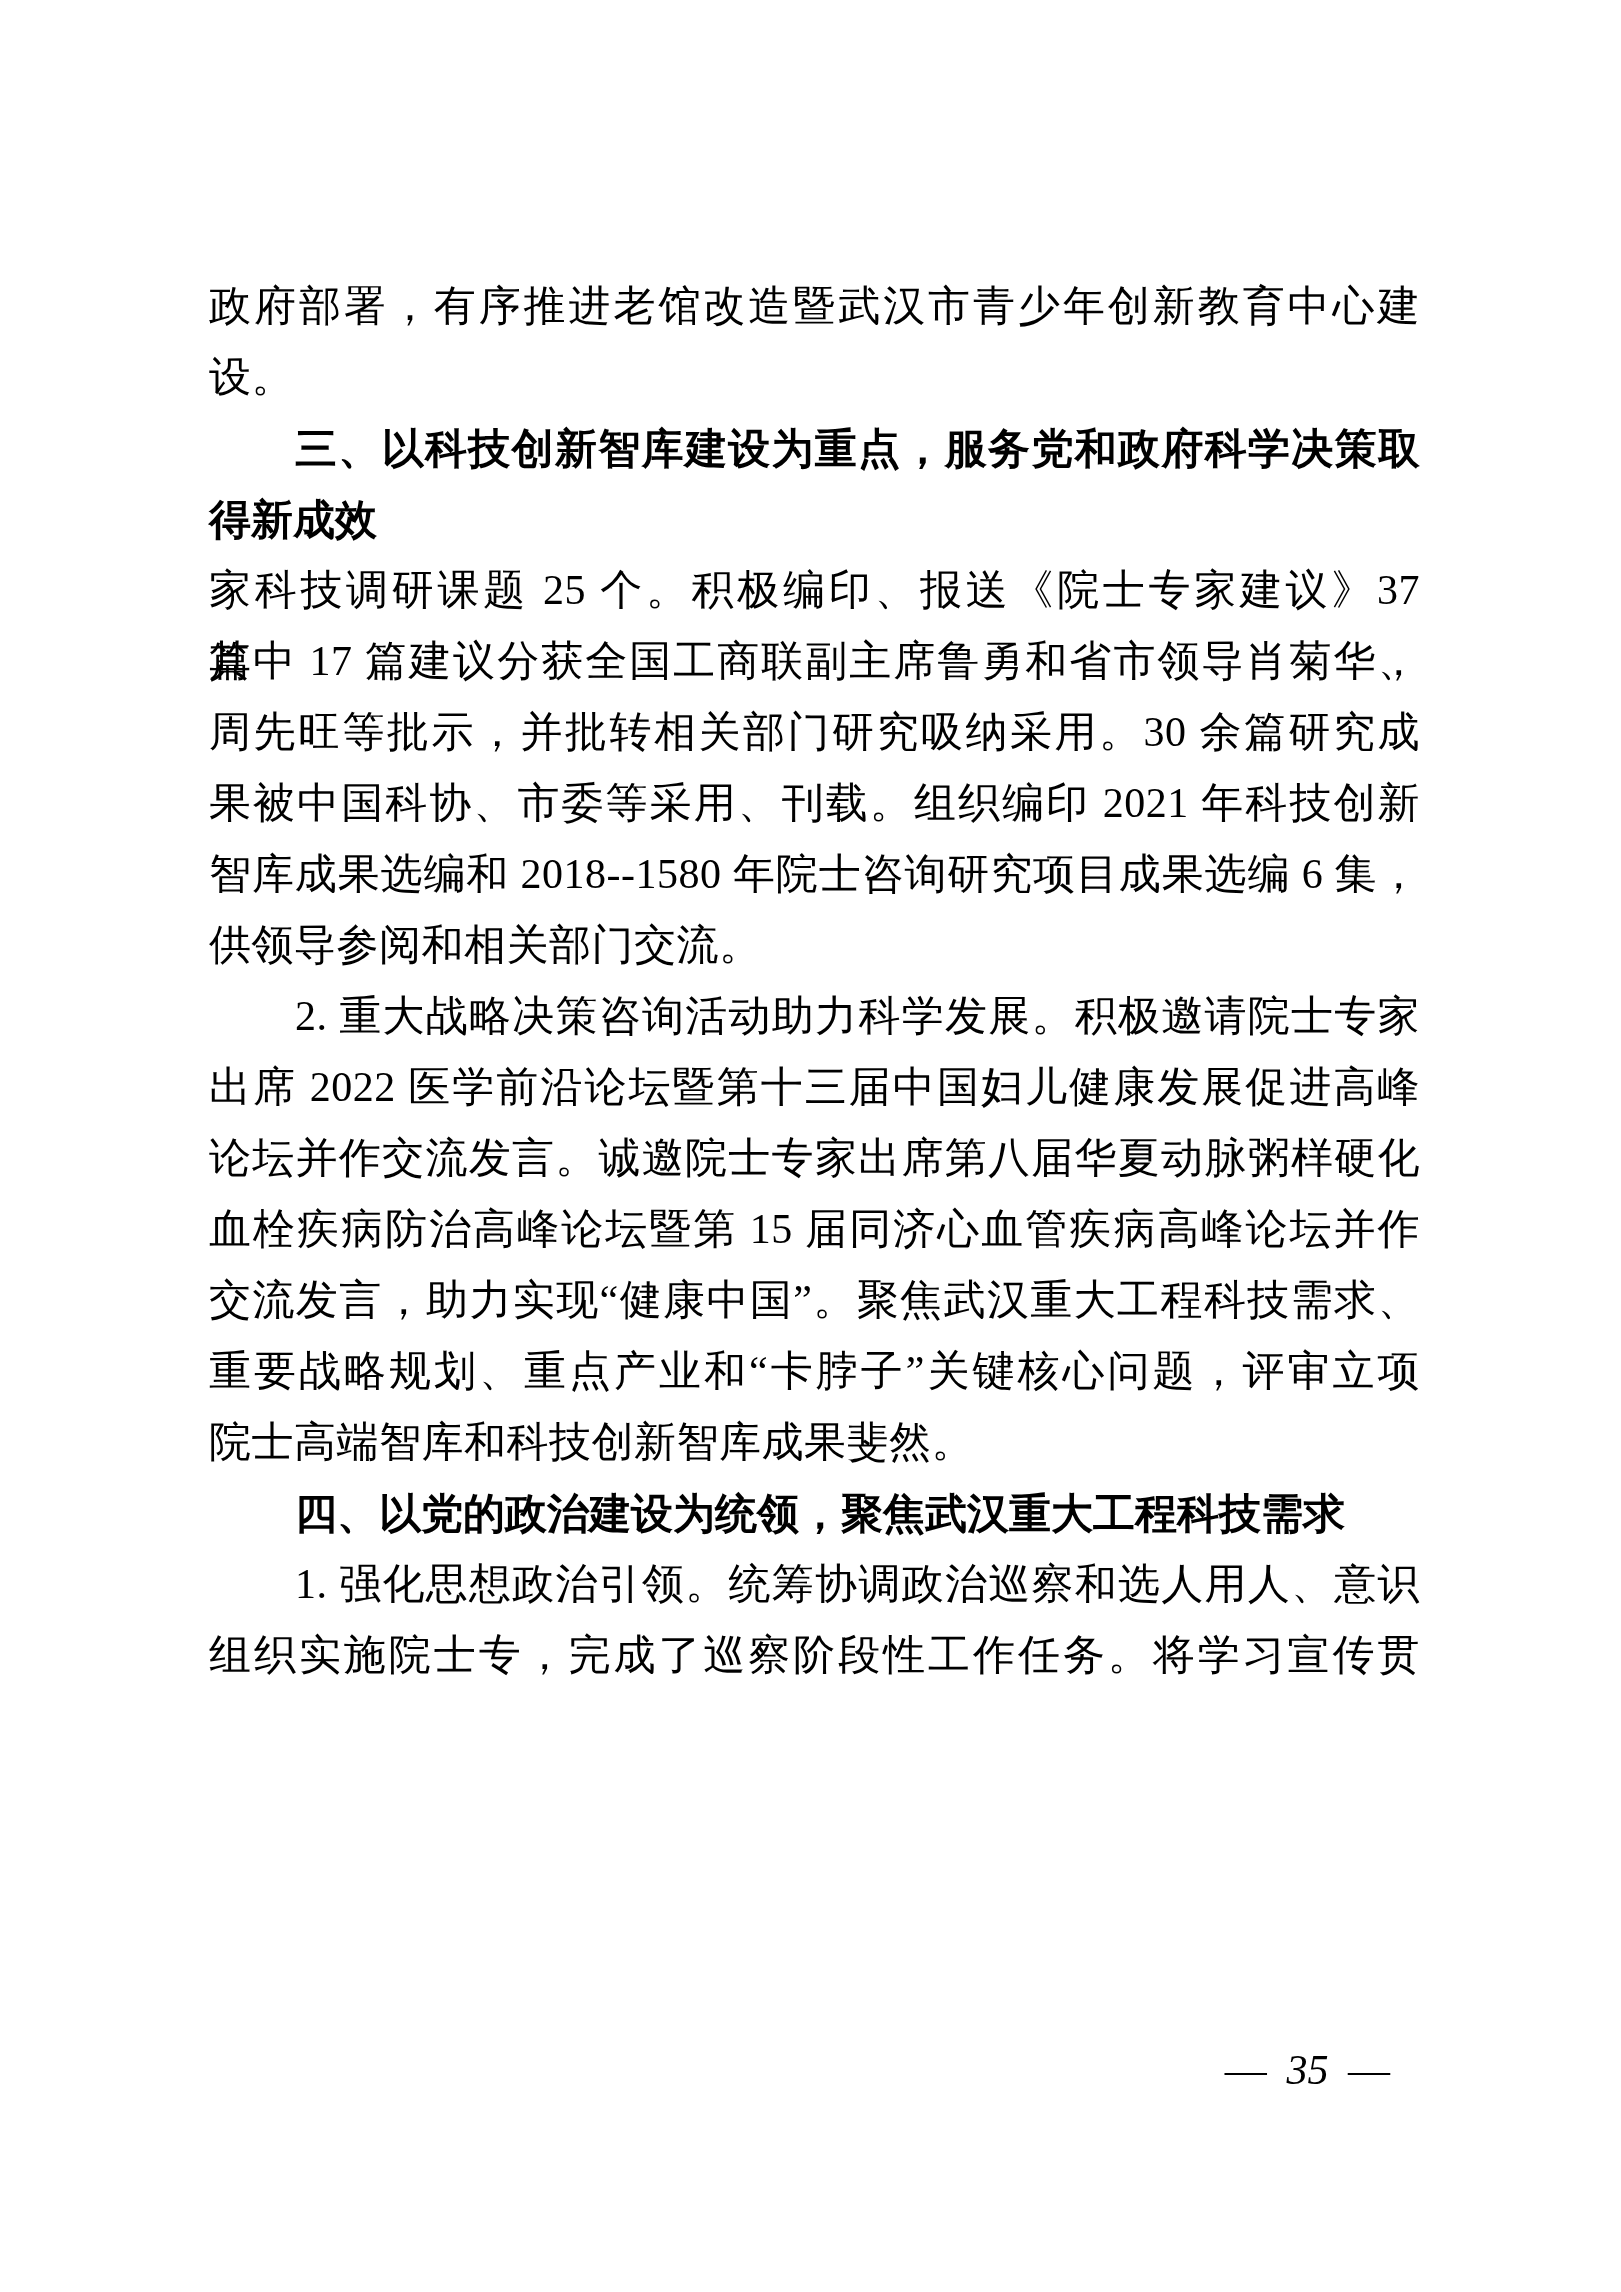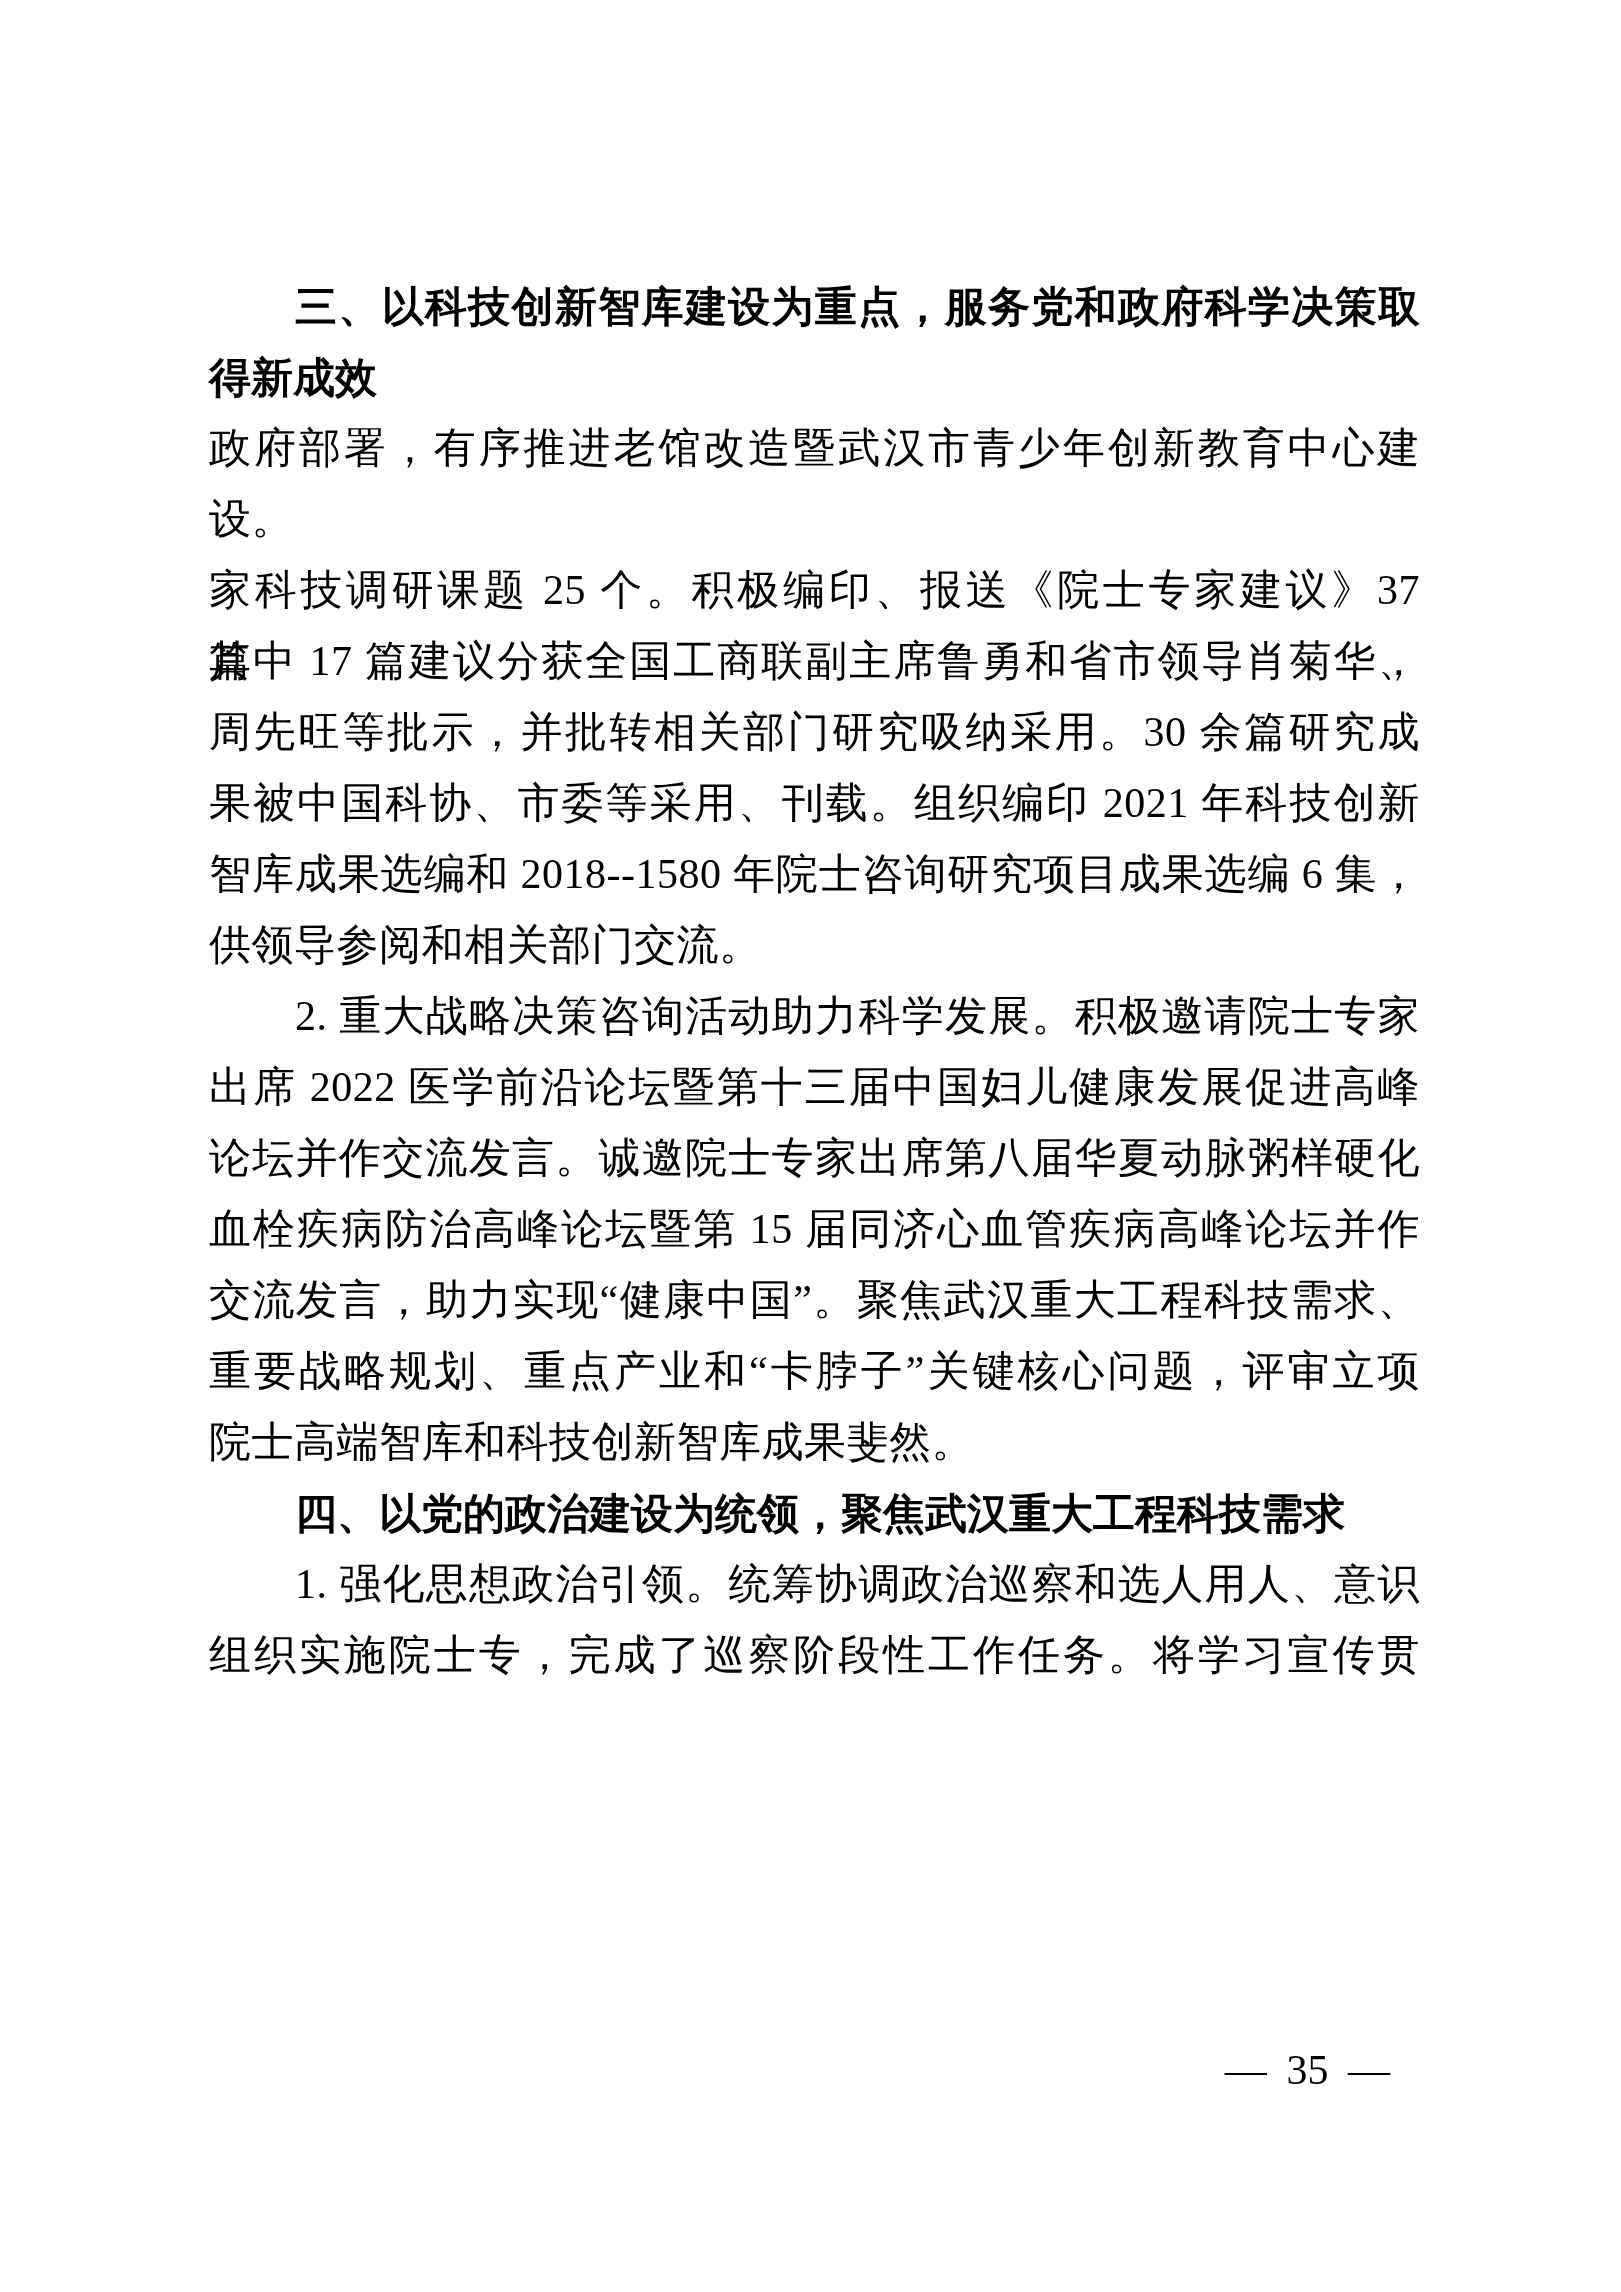--- a/index.html
+++ b/index.html
@@ -40,37 +40,37 @@
   }
   .pageno {
     position: absolute;
     top: 2045px;
     right: 231px;
     font-size: 42px;
     line-height: 51px;
     white-space: nowrap;
     color: #000;
   }
-  .pn-num { margin: 0 19.6px; }
+  .pn-num { margin: 0 19.6px; font-style: italic; }
 </style>
 </head>
 <body>
 
 <div class="page">
 
   <div class="content">
 
     <div class="para">
-      <div class="ln hd ind j">三、以科技创新智库建设为重点，服务党和政府科学决策取</div>
-      <div class="ln hd end">得新成效</div>
+      <div class="ln j">政府部署，有序推进老馆改造暨武汉市青少年创新教育中心建</div>
+      <div class="ln end">设。</div>
     </div>
 
     <div class="para">
-      <div class="ln j">政府部署，有序推进老馆改造暨武汉市青少年创新教育中心建</div>
-      <div class="ln end">设。</div>
+      <div class="ln hd ind j">三、以科技创新智库建设为重点，服务党和政府科学决策取</div>
+      <div class="ln hd end">得新成效</div>
     </div>
 
     <div class="para">
       <div class="ln j">家科技调研课题 25 个。积极编印、报送《院士专家建议》37 篇，</div>
       <div class="ln j">其中 17 篇建议分获全国工商联副主席鲁勇和省市领导肖菊华、</div>
       <div class="ln j">周先旺等批示，并批转相关部门研究吸纳采用。30 余篇研究成</div>
       <div class="ln j">果被中国科协、市委等采用、刊载。组织编印 2021 年科技创新</div>
       <div class="ln j">智库成果选编和 2018--1580 年院士咨询研究项目成果选编 6 集，</div>
       <div class="ln end">供领导参阅和相关部门交流。</div>
     </div>

